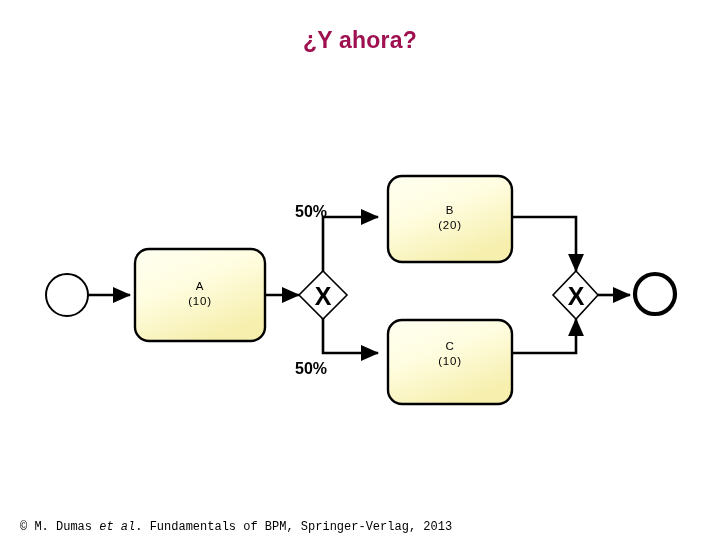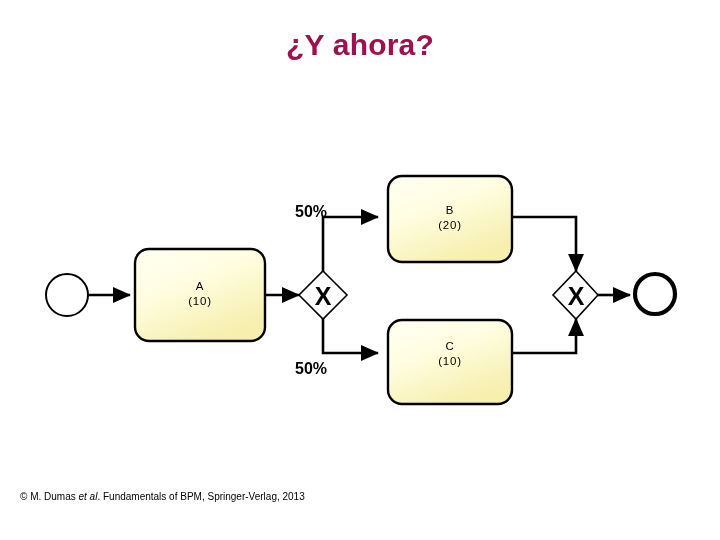--- a/index.html
+++ b/index.html
@@ -16,21 +16,21 @@
     -webkit-font-smoothing: antialiased;
   }
 
   
   #slide-title {
     position: absolute;
     left: 0;
     top: 28px;
     width: 720px;
     text-align: center;
-    font-size: 30px;
+    font-size: 23px;
     font-weight: bold;
     color: #9E1050;
     letter-spacing: 0.2px;
     line-height: 1.1;
   }
 
   
   #bpmn-diagram {
     position: absolute;
     left: 0;
@@ -62,24 +62,24 @@
     font-size: 16px;
     font-weight: bold;
     fill: #000000;
     text-anchor: middle;
   }
 
   
   #footer-credit {
     position: absolute;
     left: 20px;
-    top: 491px;
-    font-size: 10px;
+    top: 520px;
+    font-size: 12px;
     color: #000000;
-    font-family: Liberation Sans, sans-serif;
+    font-family: Liberation Mono, monospace;
     white-space: nowrap;
   }
   #footer-credit .ital {
     font-style: italic;
   }
 </style>
 </head>
 <body>
 
 <div id="slide-title">¿Y ahora?</div>

